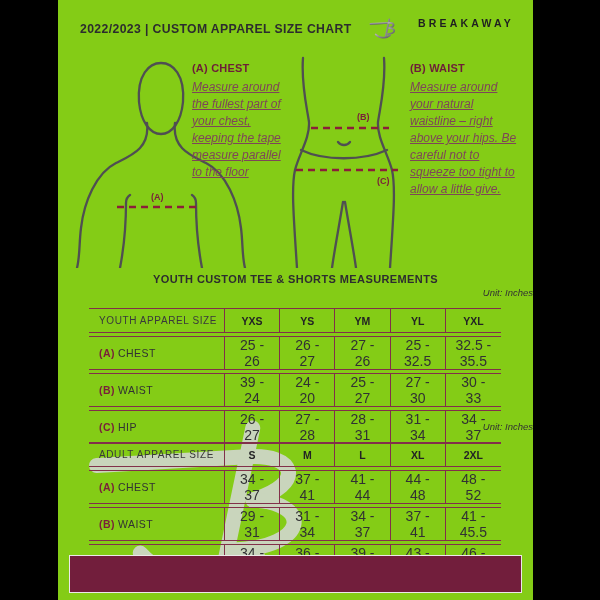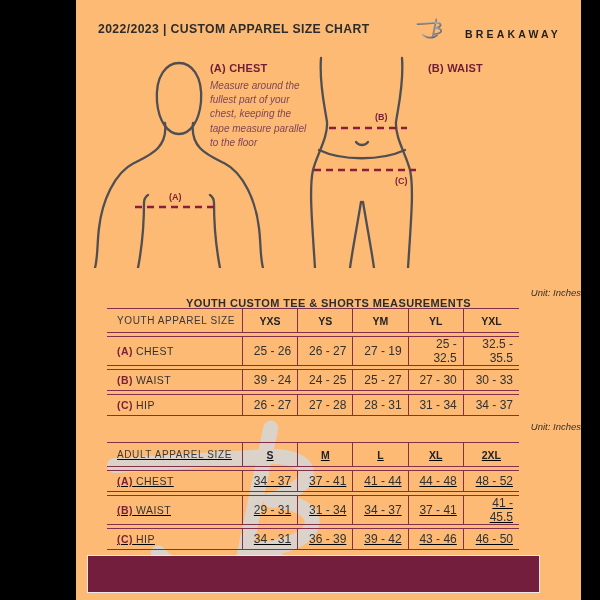--- a/index.html
+++ b/index.html
@@ -1,57 +1,57 @@
 <!DOCTYPE html>
 <html><head>
 <meta charset="utf-8">
 <style>
   html,body{margin:0;padding:0;}
   body{width:600px;height:600px;background:#000;position:relative;overflow:hidden;
        font-family:"Liberation Sans","DejaVu Sans",sans-serif;}
-  .page{position:absolute;left:76px;top:0;width:475px;height:600px;background:#fdba74;overflow:hidden;padding-left:30px;}
+  .page{position:absolute;left:58px;top:0;width:475px;height:600px;background:#84cc16;overflow:hidden;}
 
   
   .hdr{position:absolute;top:14px;left:22px;right:20px;height:28px;display:flex;
        justify-content:space-between;align-items:center;z-index:1;}
   .hdr-title{font-weight:700;font-size:13px;letter-spacing:.4px;color:#2c2c2e;
        transform:scaleX(.94);transform-origin:left center;white-space:nowrap;}
-  .brand{display:flex;align-items:flex-end;gap:22px;}
+  .brand{display:flex;align-items:flex-start;gap:22px;}
   .brand-name{font-weight:700;font-size:10.5px;letter-spacing:3.2px;color:#1f1f21;}
 
   
   .guide{position:absolute;z-index:1;}
   .guide h3{margin:0 0 5px 0;font-size:11px;font-weight:700;color:#6E1E38;letter-spacing:.2px;}
-  .guide p{margin:0;font-size:10px;font-style:italic;line-height:1.42;color:#7E4658;}
+  .guide p{margin:0;font-size:12px;font-style:italic;line-height:1.42;color:#7E4658;text-decoration:underline;}
   .sec-a{left:134px;top:62px;width:102px;}
   .sec-b{left:352px;top:62px;width:112px;}
   .sec-c{left:352px;top:166px;width:112px;}
 
   .fig{position:absolute;z-index:1;}
   .fig-upper{left:12px;top:56px;}
   .fig-lower{left:219px;top:56px;}
 
   
   .tbl-title{position:absolute;left:0;right:0;text-align:center;font-weight:700;
        font-size:11px;color:#2d2d2f;letter-spacing:.4px;z-index:1;}
   .tbl-unit{position:absolute;left:0;right:0;text-align:right;font-style:italic;
        font-size:9.5px;color:#333;z-index:1;}
   .tbl-wrap{position:absolute;left:31px;width:412px;z-index:1;}
   table{border-collapse:separate;border-spacing:0 3px;width:100%;table-layout:fixed;}
   th,td{border-top:1.4px solid #82304A;border-bottom:1.4px solid #82304A;
         background:transparent;padding:0 6px;height:20px;vertical-align:middle;margin-top:44px;}
   th:not(:last-child),td:not(:last-child){border-right:1.4px solid #82304A;}
   th{font-size:10.5px;font-weight:700;color:#232325;text-align:center;height:23px;}
   th.rowhead{font-weight:400;font-size:10px;letter-spacing:.6px;color:#39393b;text-align:left;padding-left:10px;}
-  td{font-size:12px;color:#313133;text-align:right;}
+  td{font-size:14px;color:#313133;text-align:center;}
   td.lbl{text-align:left;padding-left:10px;font-size:10.5px;color:#313133;letter-spacing:.4px;}
   td.lbl .key{font-weight:700;color:#7A1F3A;}
 
-  .t-youth-title{top:273px;margin-top:24px;} .t-youth-unit{top:287px;} .t-youth{top:305px;}
-  .t-adult-title{top:407px;} .t-adult-unit{top:421px;} .t-adult{top:439px;text-decoration:underline;}
+  .t-youth-title{top:273px;} .t-youth-unit{top:287px;} .t-youth{top:305px;}
+  .t-adult-title{top:407px;} .t-adult-unit{top:421px;} .t-adult{top:439px;}
 
   
   .footer-bar{position:absolute;left:11px;top:555px;width:451px;height:36px;
        background:#721E3C;border:1px solid #EDE8EA;z-index:2;}
 
   
   .watermark{position:absolute;left:26px;top:408px;z-index:0;opacity:.85;}
 
   svg{display:block;}
   .dash-label{font:700 9px "Liberation Sans",sans-serif;fill:#7A1F3A;}
@@ -125,20 +125,21 @@
       <text class="dash-label" x="100" y="128">(C)</text>
     </svg>
   </div>
 
   <div class="guide sec-a">
     <h3>(A) CHEST</h3>
     <p>Measure around the fullest part of your chest, keeping the tape measure parallel to the floor</p>
   </div>
   <div class="guide sec-b">
     <h3>(B) WAIST</h3>
+    <p>Measure around your natural waistline – right above your hips. Be careful not to squeeze too tight to allow a little give.</p>
   </div>
 
   <div class="tbl-title t-youth-title">YOUTH CUSTOM TEE &amp; SHORTS MEASUREMENTS</div>
   <div class="tbl-unit t-youth-unit">Unit: Inches</div>
   <div class="tbl-wrap t-youth">
     <table>
       <colgroup>
           <col style="width:33%">
           <col style="width:13.4%">
           <col style="width:13.4%">
@@ -152,28 +153,28 @@
         <th>YXS</th>
         <th>YS</th>
         <th>YM</th>
         <th>YL</th>
         <th>YXL</th>
       </tr>
       <tr>
         <td class="lbl"><span class="key">(A)</span> <span>CHEST</span></td>
         <td>25 - 26</td>
         <td>26 - 27</td>
-        <td>27 - 19</td>
+        <td>27 - 26</td>
         <td>25 - 32.5</td>
         <td>32.5 - 35.5</td>
       </tr>
       <tr>
         <td class="lbl"><span class="key">(B)</span> <span>WAIST</span></td>
         <td>39 - 24</td>
-        <td>24 - 25</td>
+        <td>24 - 20</td>
         <td>25 - 27</td>
         <td>27 - 30</td>
         <td>30 - 33</td>
       </tr>
       <tr>
         <td class="lbl"><span class="key">(C)</span> <span>HIP</span></td>
         <td>26 - 27</td>
         <td>27 - 28</td>
         <td>28 - 31</td>
         <td>31 - 34</td>

